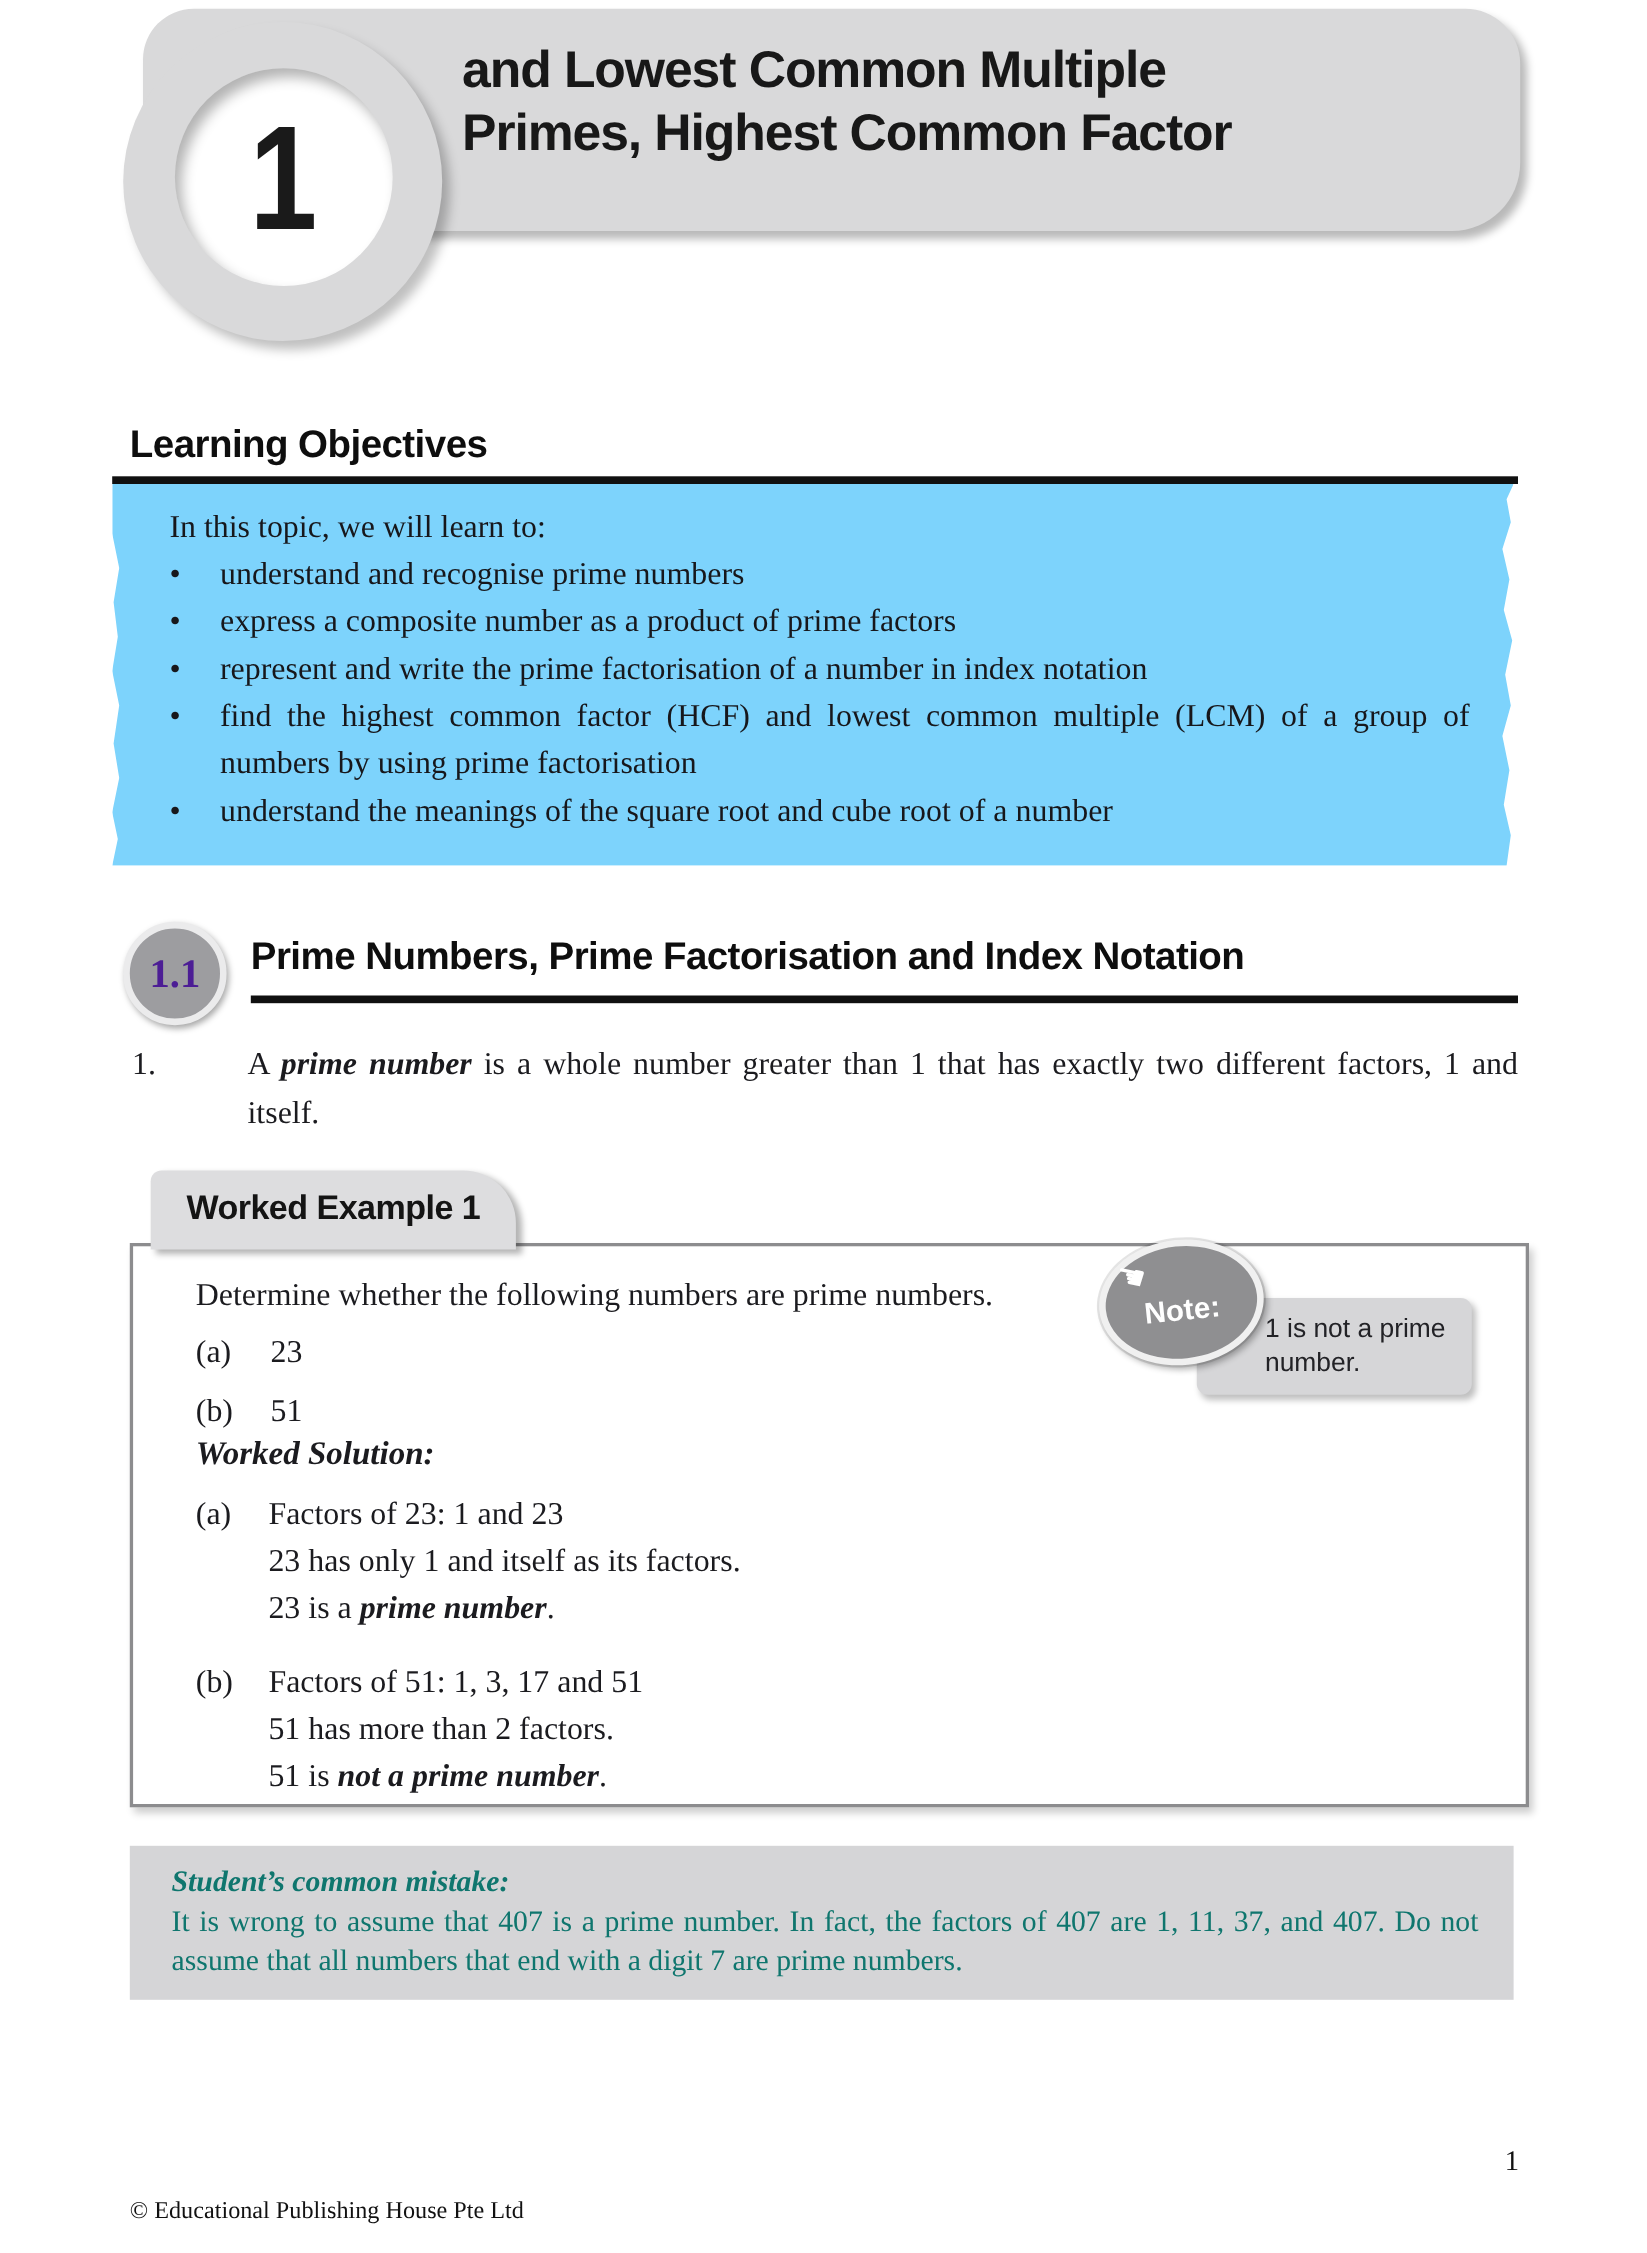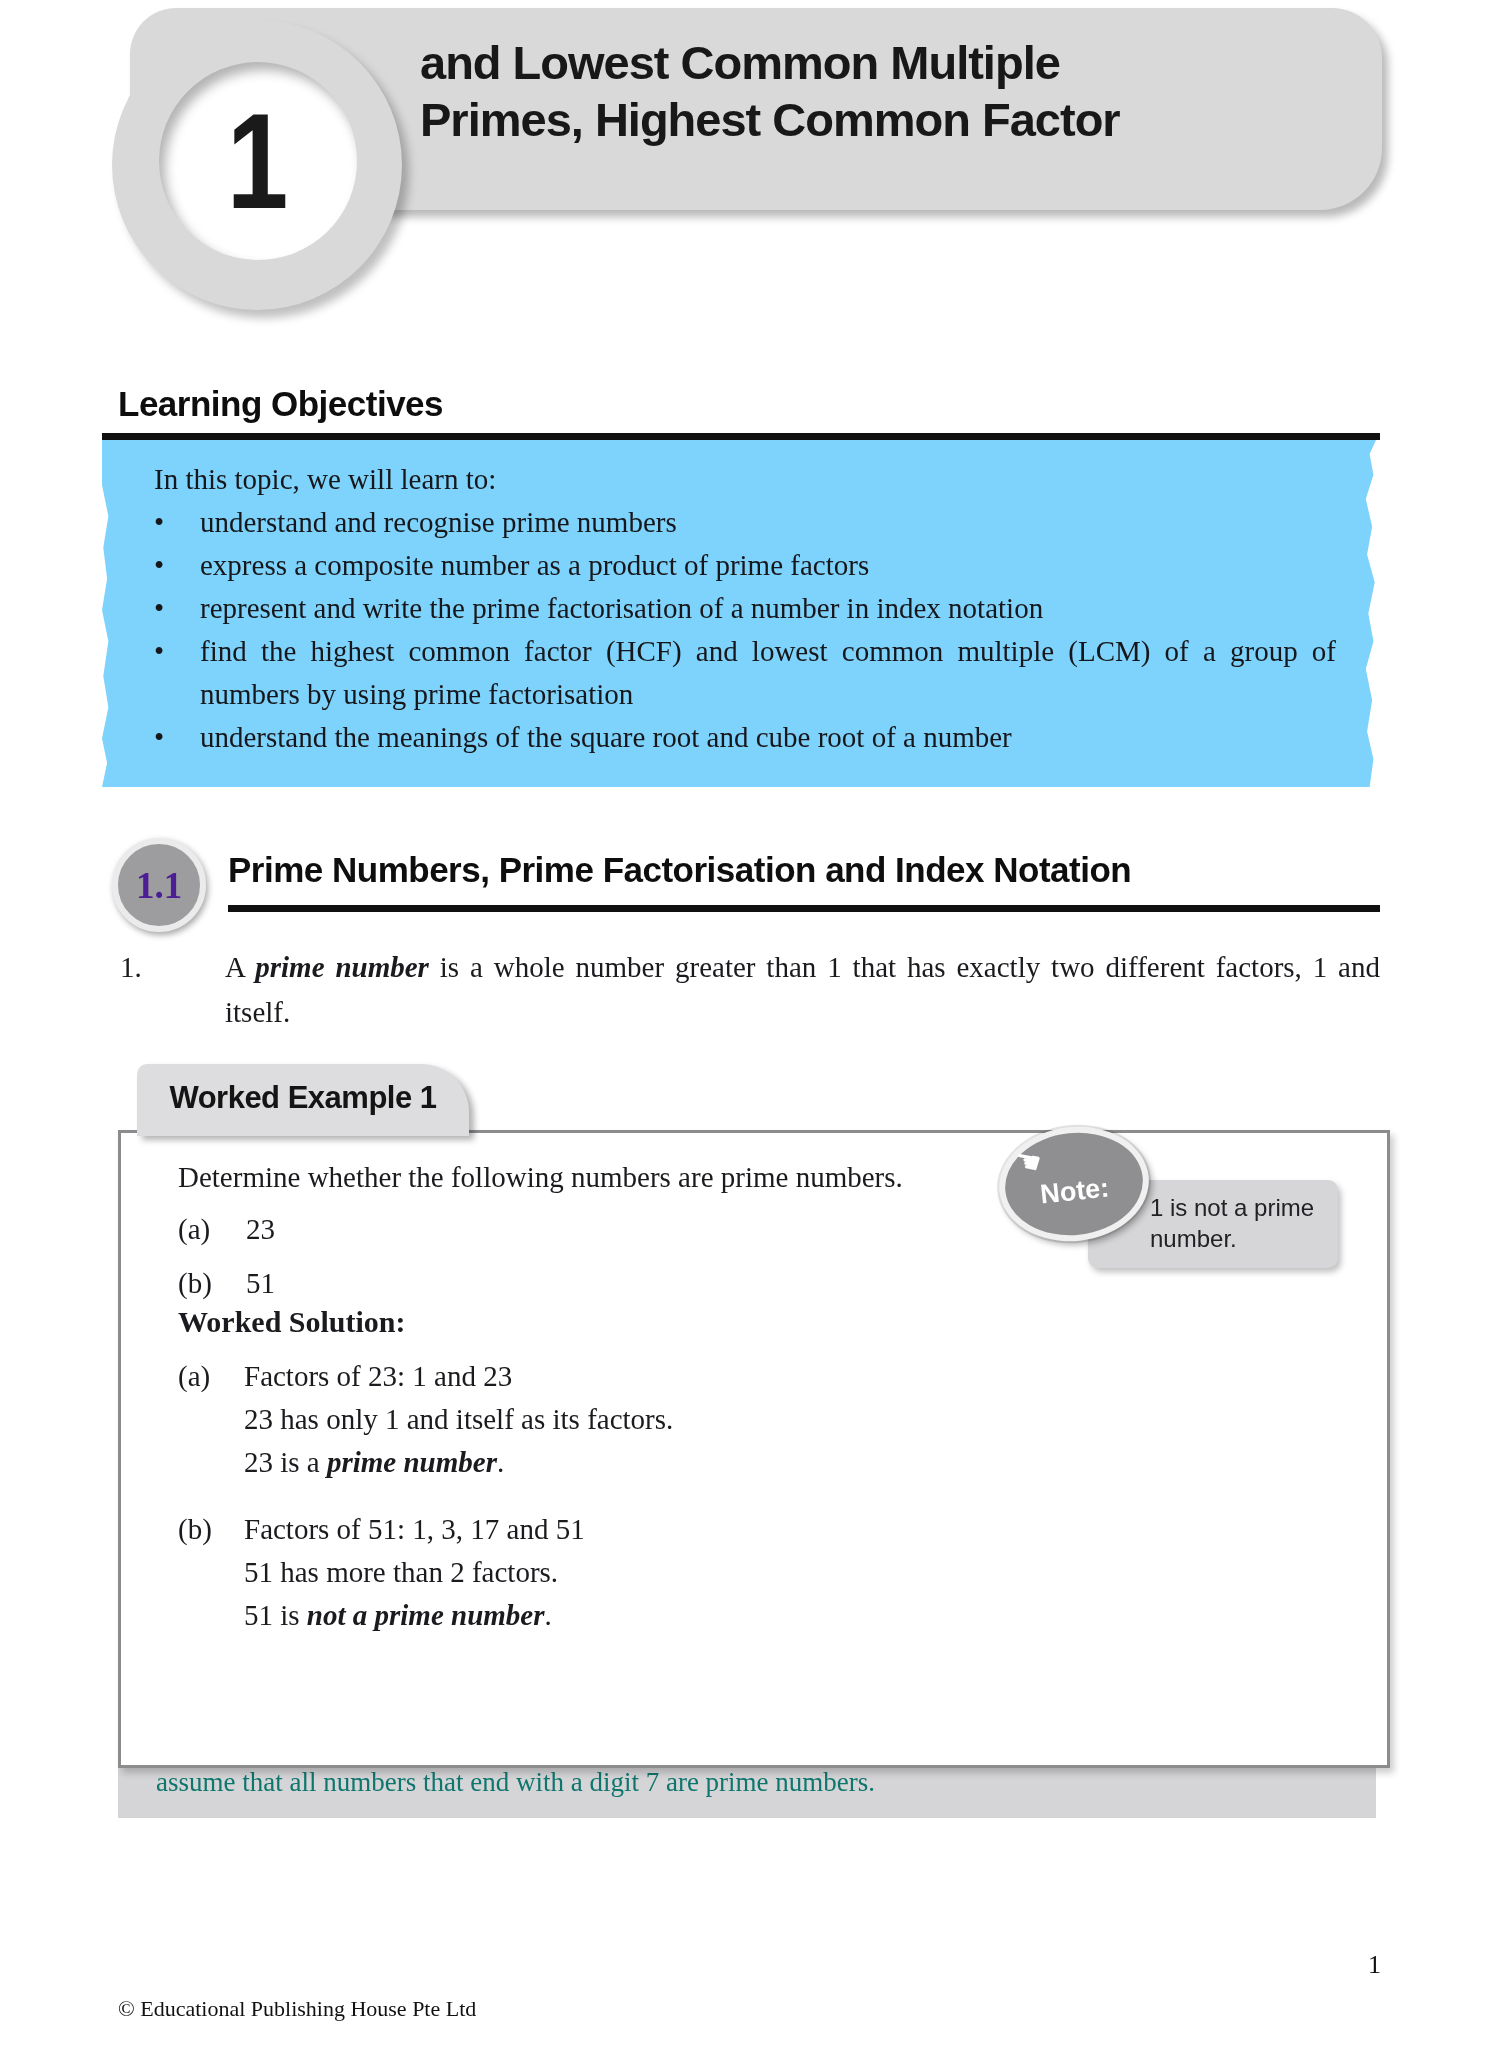--- a/index.html
+++ b/index.html
@@ -48,26 +48,26 @@
   .point-num{width:105px;flex:none;}
   .point-text{flex:1;text-align:justify;}
   .b{font-weight:bold;font-style:italic;}
 
   
   .we-tab{left:137px;top:1064px;width:332px;height:72px;background:#dddddf;z-index:2;
           border-radius:10px 48px 0 0;box-shadow:5px 4px 6px rgba(0,0,0,0.30);
           display:flex;align-items:center;justify-content:center;
           font-family:"Liberation Sans",sans-serif;font-weight:bold;font-size:31px;color:#141414;
           letter-spacing:-0.5px;padding-bottom:4px;box-sizing:border-box;}
-  .we-box{left:118px;top:1130px;width:1272px;height:638px;background:#ffffff;z-index:1;
+  .we-box{left:118px;top:1130px;width:1272px;height:513px;background:#ffffff;z-index:1;
           border:3px solid #8c8c8e;box-shadow:4px 5px 7px rgba(0,0,0,0.20);box-sizing:border-box;}
   .we-q{left:57px;top:28px;font-size:29px;}
   .we-part{display:flex;left:57px;font-size:29px;}
   .we-part .lbl{width:68px;flex:none;}
-  .we-sol-head{left:57px;top:172px;font-size:30px;font-weight:bold;}
+  .we-sol-head{left:57px;top:172px;font-size:30px;font-weight:bold;font-style:italic;}
   .we-sol{display:flex;left:57px;font-size:29px;line-height:43px;}
   .we-sol .lbl{width:66px;flex:none;}
 
   
   .note-rect{left:967px;top:47px;width:250px;height:88px;background:#d6d6d8;border-radius:10px;
           box-shadow:3px 4px 6px rgba(0,0,0,0.25);box-sizing:border-box;
           padding:12px 12px 0 62px;font-family:"Liberation Sans",sans-serif;font-size:24px;
           line-height:31px;color:#222226;}
   .note-ellipse{left:878px;top:-6px;width:138px;height:102px;background:#8f8f91;border-radius:50%;
           border:6px solid #f0f0f0;box-shadow:0 0 0 2px rgba(0,0,0,0.10),3px 4px 6px rgba(0,0,0,0.30);

